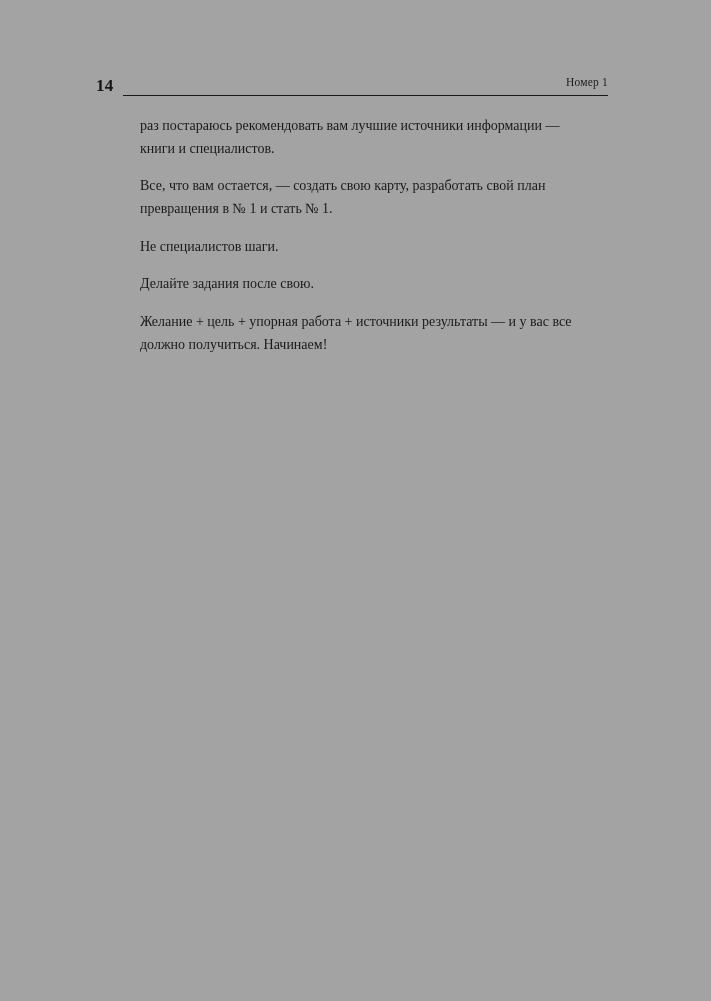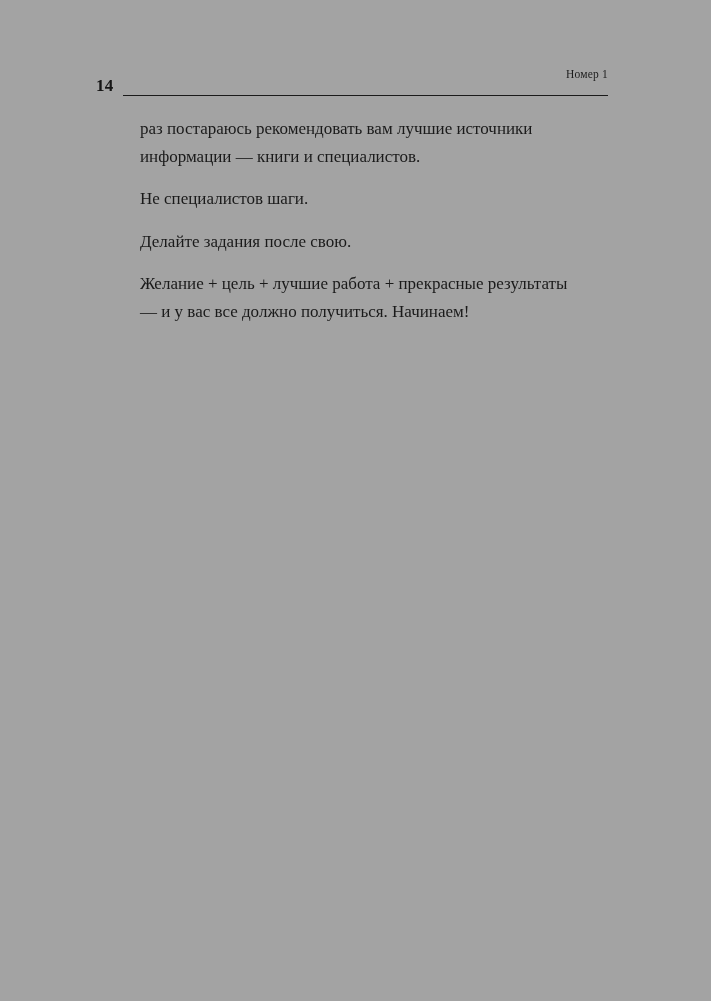--- a/index.html
+++ b/index.html
@@ -43,21 +43,21 @@
     letter-spacing: 0.2px;
   }
   .header-rule-wrap {
     flex: 1 1 auto;
     position: relative;
     height: 22px;
   }
   .running-head {
     position: absolute;
     right: 0;
-    bottom: 16px;
+    bottom: 8px;
     font-family: "Liberation Serif", serif;
     font-size: 11.5px;
     color: #1d1d1d;
     letter-spacing: 0.2px;
     white-space: nowrap;
     margin-top: 35px;
   }
   .header-rule {
     position: absolute;
     left: 0;
@@ -67,21 +67,21 @@
     background: #1a1a1a;
   }
   .body-text {
     position: absolute;
     left: 140px;
     top: 115px;
     width: 440px;
   }
   .para {
     font-family: "Liberation Serif", serif;
-    font-size: 17px;
+    font-size: 14px;
     line-height: 1.62;
     color: #1a1a1a;
     margin: 0 0 15px 0;
     text-align: left;
   }
   .para:last-child {
     margin-bottom: 0;
   }
 </style>
 </head>
@@ -92,18 +92,19 @@
   <div class="header">
     <div class="folio">14</div>
     <div class="header-rule-wrap">
       <div class="running-head">Номер 1</div>
       <div class="header-rule"></div>
     </div>
   </div>
 
   <div class="body-text">
     <p class="para">раз постараюсь рекомендовать вам лучшие источники информации — книги и специалистов.</p>
+    <p class="para">Все, что вам остается, — создать свою карту, разработать свой план превращения в № 1 и стать № 1.</p>
     <p class="para">Не специалистов шаги.</p>
     <p class="para">Делайте задания после свою.</p>
-    <p class="para">Желание + цель + лучшие работа + прекрасные результаты — и у вас все должно получиться. Начинаем!</p>
+    <p class="para">Желание + цель + упорная работа + источники результаты — и у вас все должно получиться. Начинаем!</p>
   </div>
 
 </div>
 
 </body></html>

